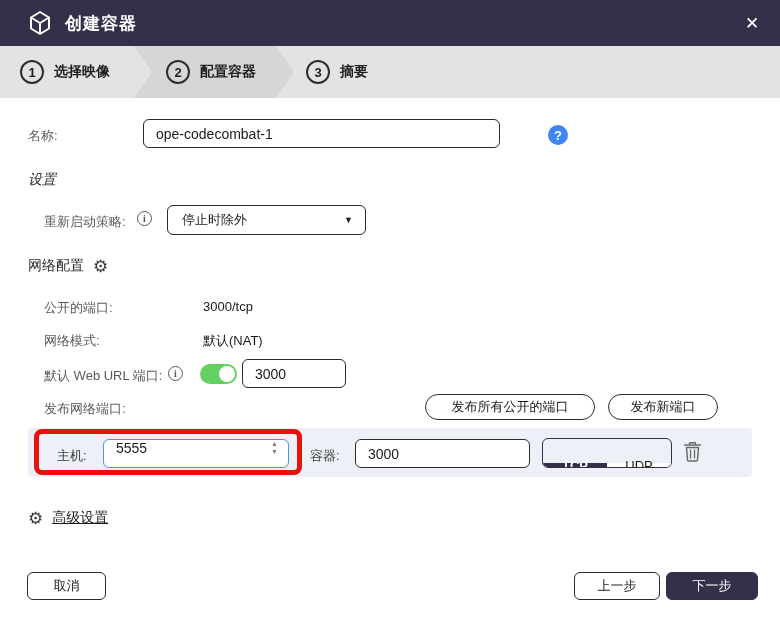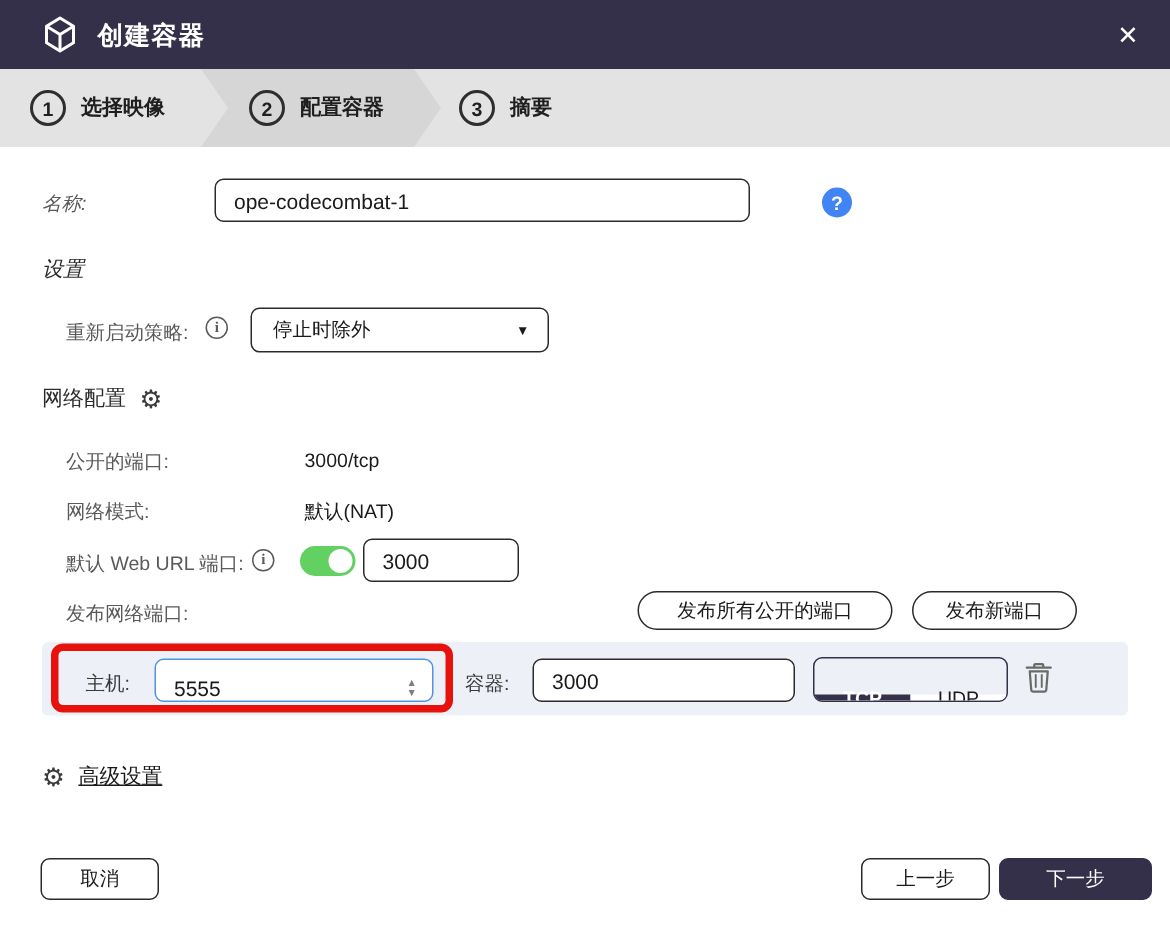--- a/index.html
+++ b/index.html
@@ -39,21 +39,21 @@
   .gear-glyph { font-size:17px; color:#3a3a3a; line-height:1; }
 
   .toggle { position:absolute; left:200px; top:364px; width:37px; height:20px; border-radius:10px; background:#62d162; cursor:pointer; }
   .toggle .knob { position:absolute; right:2px; top:2px; width:16px; height:16px; border-radius:50%; background:#ffffff; }
 
   .pill-btn { position:absolute; height:26px; border:1.5px solid #2b2b2b; border-radius:14px; background:#fff; font-size:13px; color:#1a1a1a; display:flex; align-items:center; justify-content:center; cursor:pointer; font-family:"Liberation Sans", sans-serif; }
 
   
   .port-band { position:absolute; left:28px; top:428px; width:724px; height:49px; background:#eef0f7; border-radius:4px; }
   .band-lbl { position:absolute; font-size:13px; color:#3a3a3a; }
-  .num-wrap { position:absolute; left:75px; top:11px; width:186px; height:29px; border:1.5px solid #4f94e0; border-radius:6px; background:#fff; display:flex; align-items:flex-end; }
+  .num-wrap { position:absolute; left:75px; top:11px; width:186px; height:29px; border:1.5px solid #4f94e0; border-radius:6px; background:#fff; display:flex; align-items:flex-start; }
   .num-wrap input { flex:1; border:none; outline:none; background:transparent; font-family:"Liberation Sans", sans-serif; font-size:14px; color:#1a1a1a; padding:0 0 0 12px; width:100%; }
   .spinner { display:flex; flex-direction:column; align-items:center; margin-right:10px; cursor:pointer; }
   .spinner span { font-size:7px; color:#808080; line-height:1.1; }
 
   .seg { position:absolute; left:514px; top:10px; height:30px; display:flex; border:1.5px solid #343049; border-radius:6px; overflow:hidden; }
   .seg-opt { width:64px; display:flex; align-items:center; justify-content:center; font-size:13px; cursor:pointer;margin-top:24px; }
   .seg-tcp { background:#343049; color:#ffffff; font-weight:bold; }
   .seg-udp { background:#ffffff; color:#1a1a1a; }
 
   .trash { position:absolute; left:655px; top:13px; cursor:pointer; }
@@ -92,21 +92,21 @@
     <div class="step step-2">
       <span class="step-circle">2</span>
       <span class="step-label">配置容器</span>
     </div>
     <div class="step step-3">
       <span class="step-circle">3</span>
       <span class="step-label">摘要</span>
     </div>
   </div>
 
-  <div class="lbl" style="left:28px; top:127px;font-style:italic;">名称:</div>
+  <div class="lbl" style="left:28px; top:127px;">名称:</div>
   <input class="txt-input" style="left: 143px; top: 119px; width: 357px; height: 29px;" value="ope-codecombat-1">
   <div class="help-circle">?</div>
 
   <div class="section" style="left:28px; top:171px;font-style:italic;">设置</div>
 
   <div class="lbl" style="left:44px; top:213px;">重新启动策略:</div>
   <div class="info-icon" style="left:137px; top:211px;">i</div>
   <div class="dropdown">
     <span class="dd-text">停止时除外</span>
     <span class="dd-caret">▼</span>
@@ -161,15 +161,15 @@
 
   <div class="red-annotation"></div>
 
   <div class="adv-row">
     <span class="gear-glyph">⚙</span>
     <span class="adv-link">高级设置</span>
   </div>
 
   <button class="btn" style="left:27px; top:572px; width:79px;">取消</button>
   <button class="btn" style="left:574px; top:572px; width:86px;">上一步</button>
-  <button class="btn btn-dark" style="left:666px; top:572px; width:102px;">下一步</button>
+  <button class="btn btn-dark" style="left:666px; top:572px; width:92px;">下一步</button>
 
 </div>
 
 </body></html>

